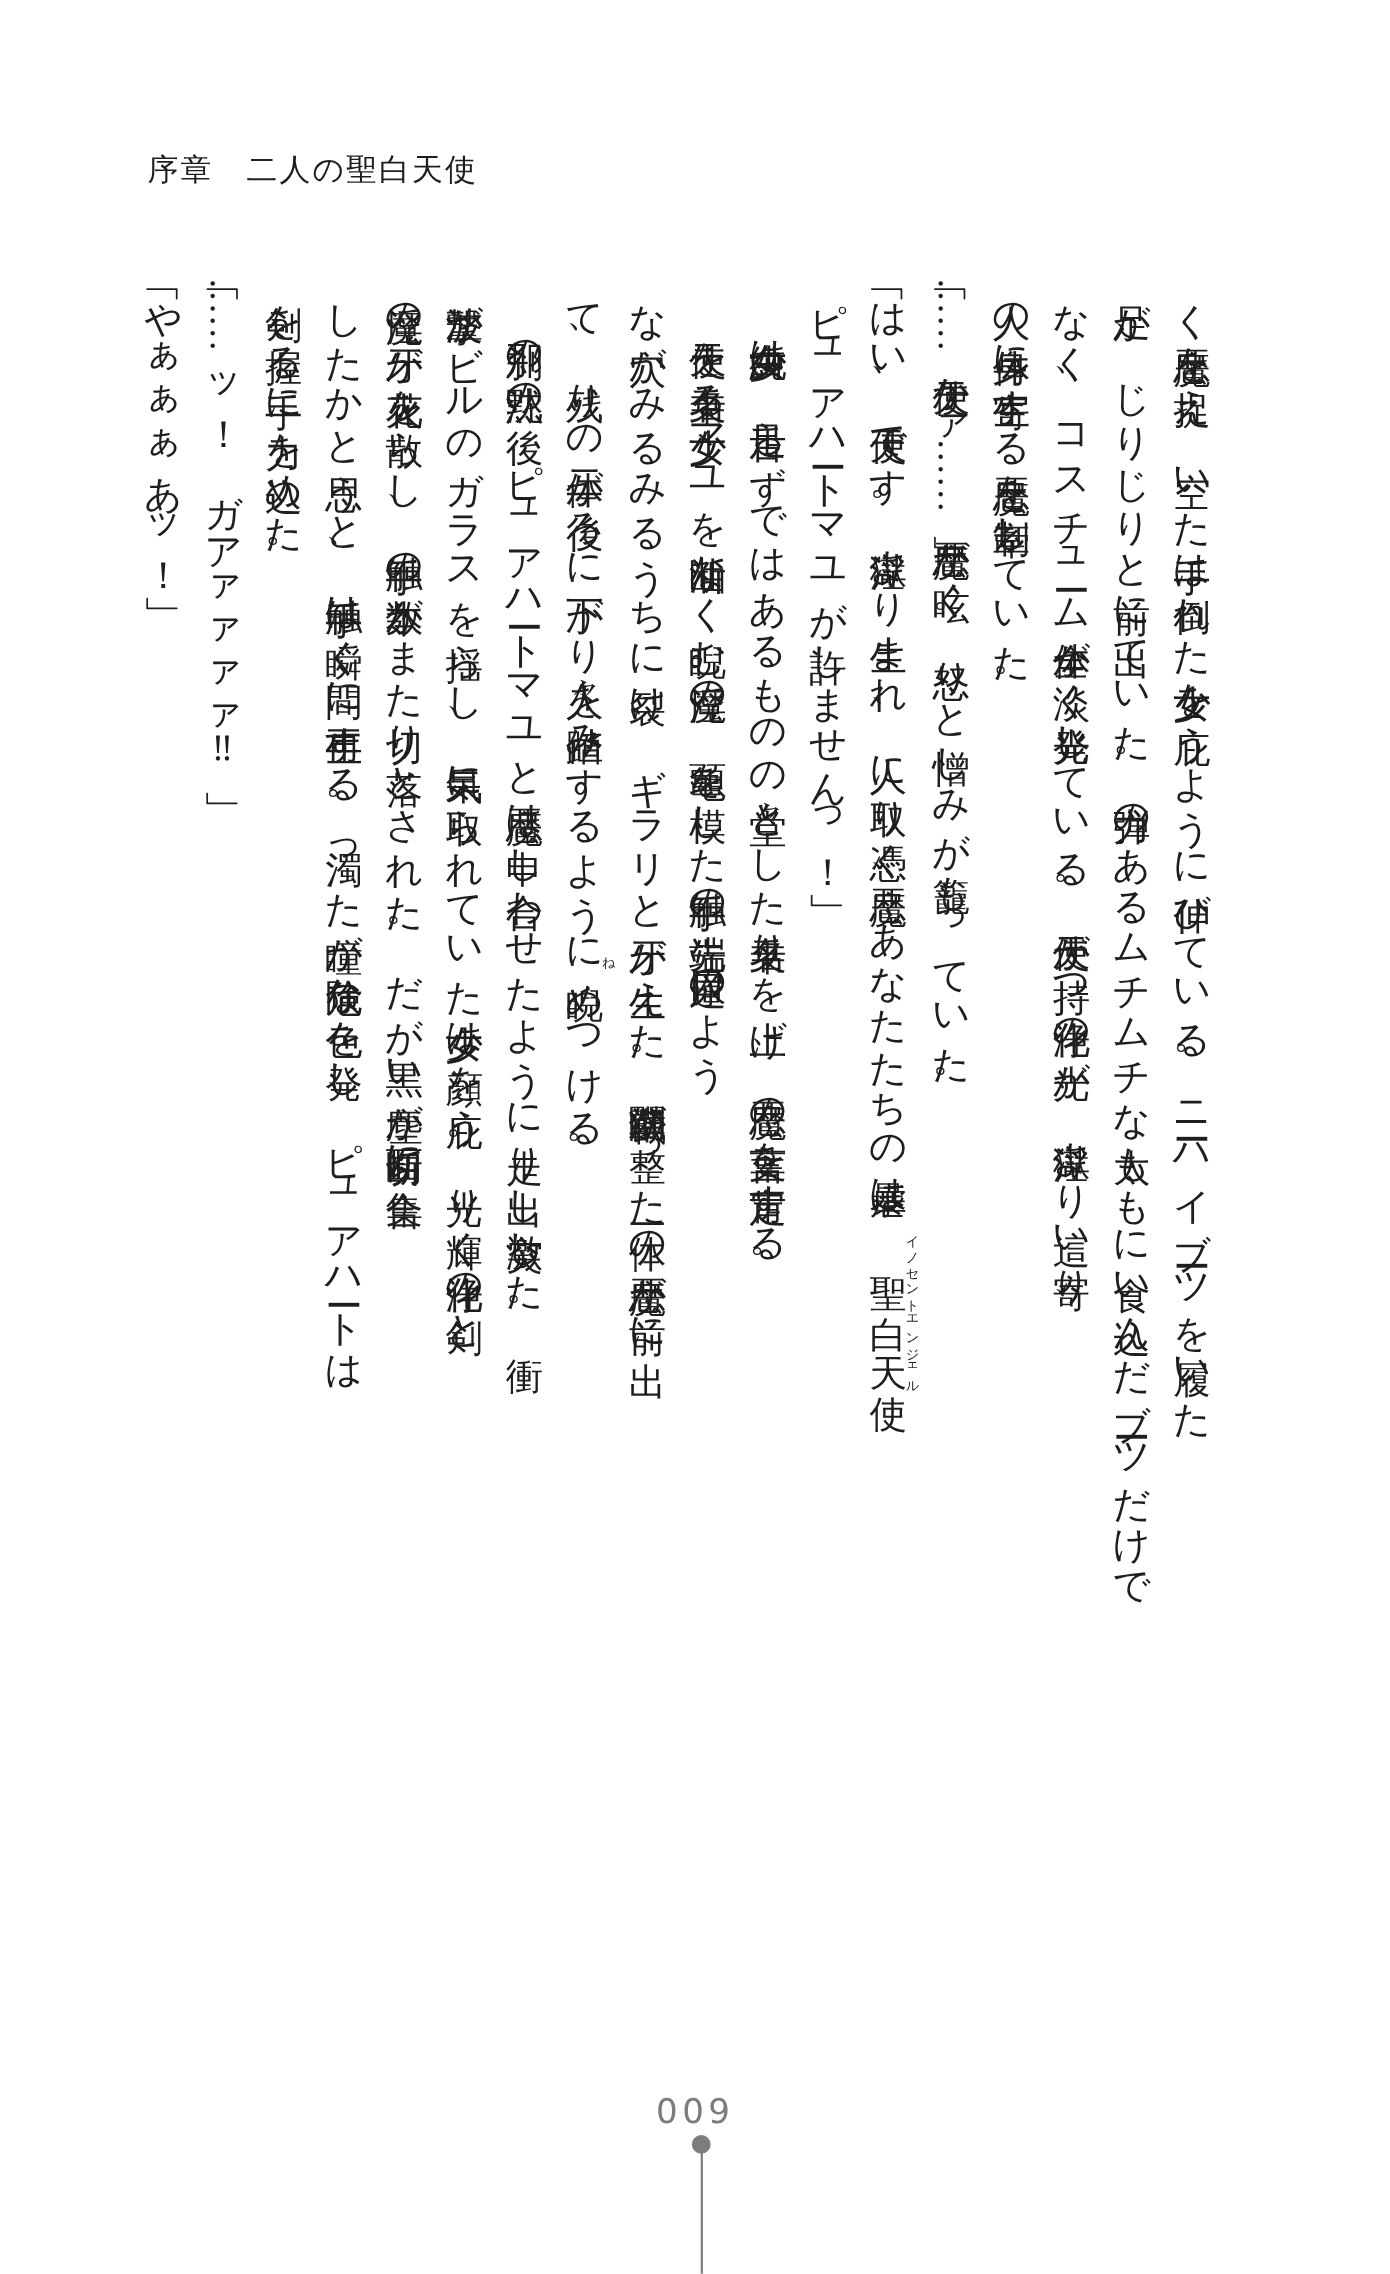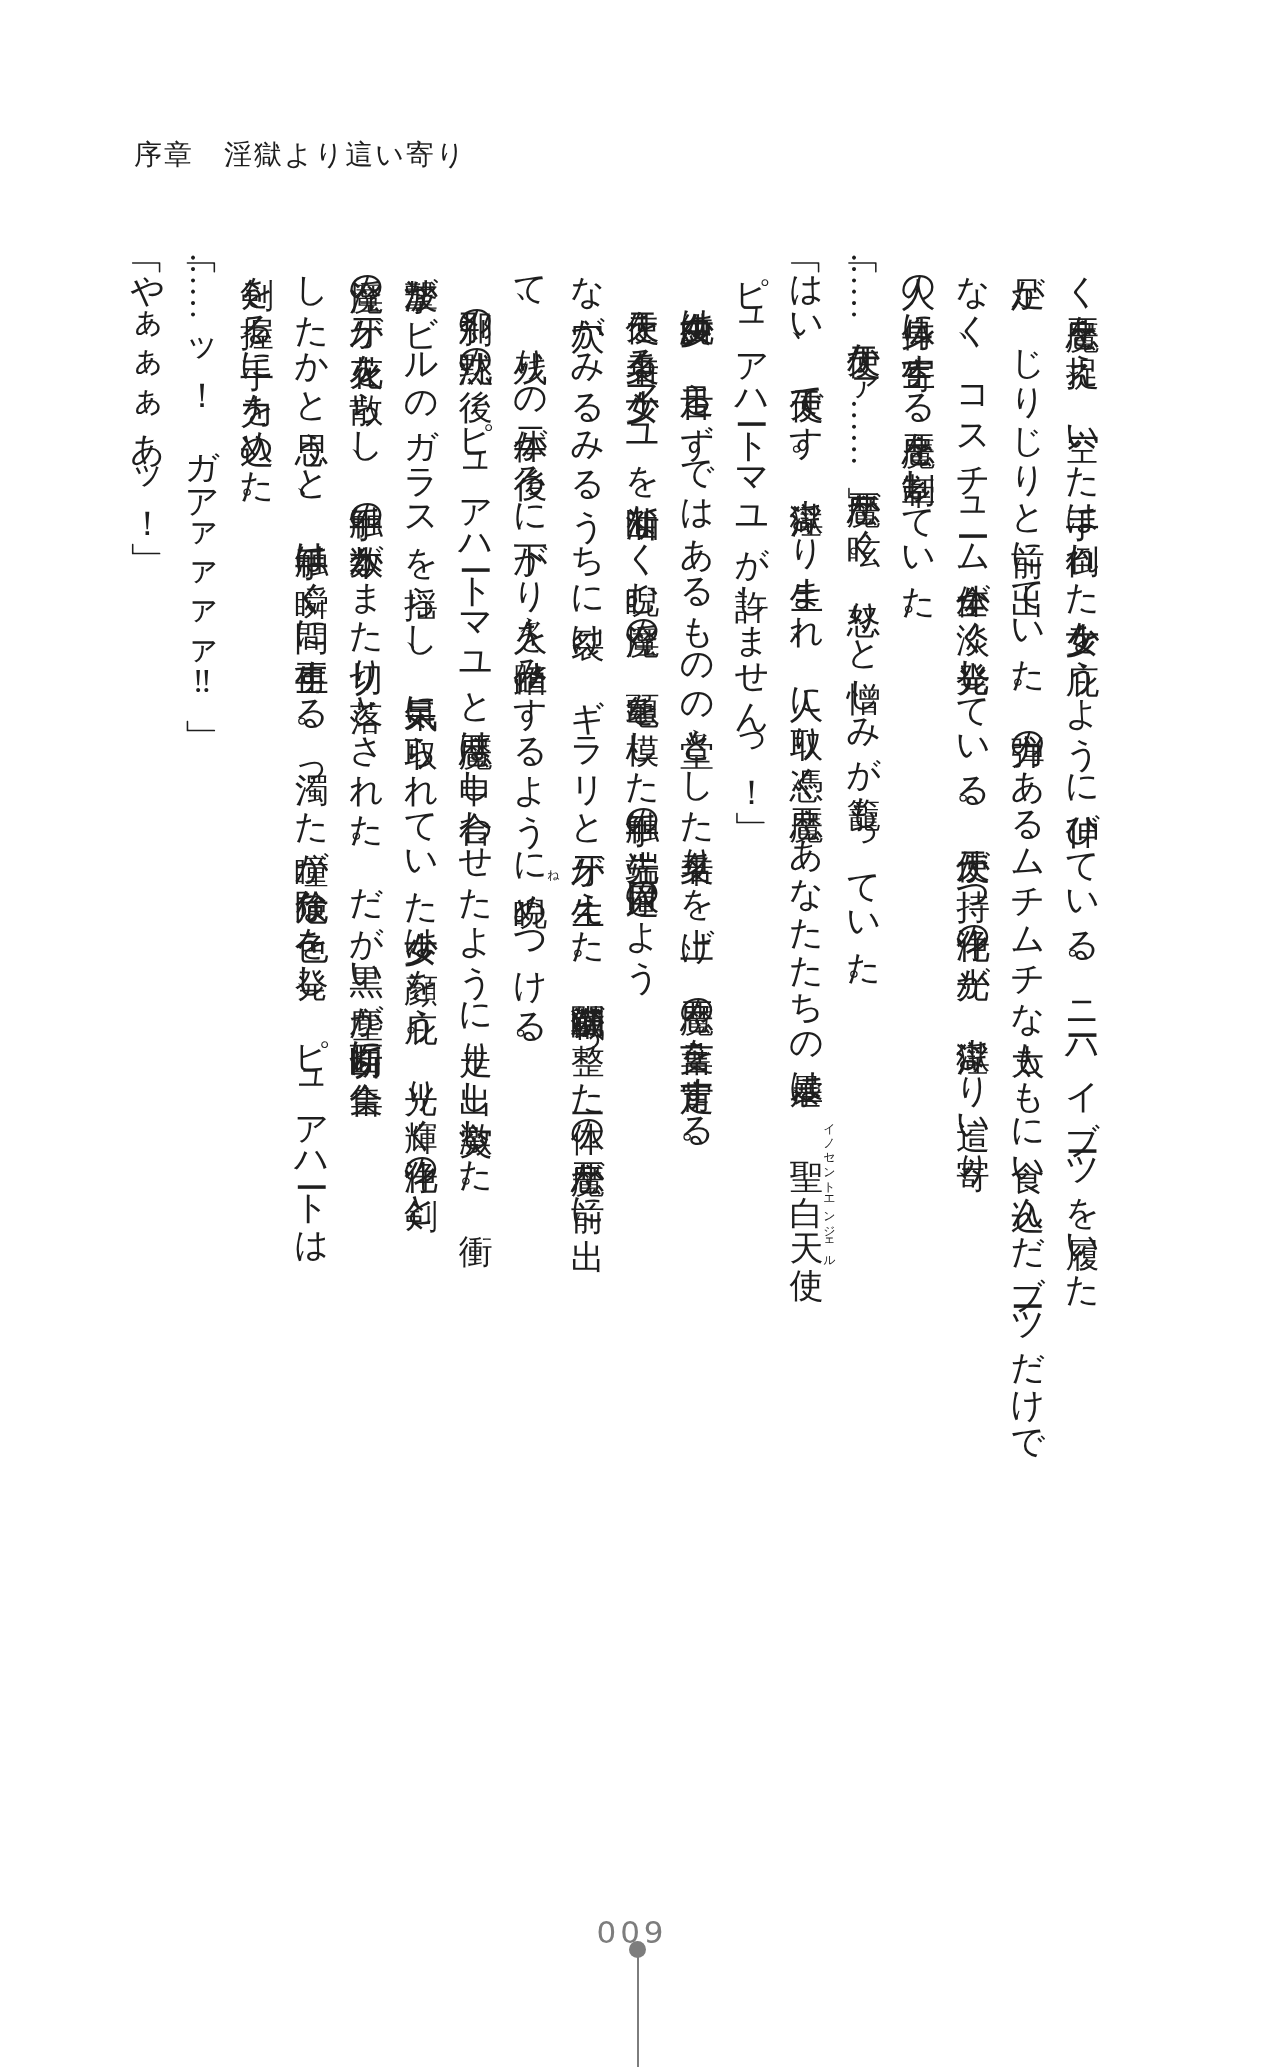--- a/index.html
+++ b/index.html
@@ -47,42 +47,41 @@
   .page-number {
     position: absolute;
     left: 0;
     top: 1902px;
     width: 100%;
     text-align: center;
     font-family: "DejaVu Sans", "Liberation Sans", sans-serif;
     font-size: 31px;
     letter-spacing: 4px;
     font-weight: 400;
-    margin-top: 12px;
   }
   .footer-dot {
     position: absolute;
     left: 629px;
     top: 1941px;
     width: 17px;
     height: 17px;
     border-radius: 50%;
   }
   .footer-vline {
     position: absolute;
     left: 637px;
     top: 1955px;
     width: 2px;
     height: 112px;
   }
 </style>
 </head>
 <body style="color: rgb(30, 30, 30);">
 
-<div class="chapter-header">序章　淫獄より這い寄り</div>
+<div class="chapter-header">序章　二人の聖白天使</div>
 
 <div class="text-block" id="text-block">
     <div class="tline">く悪魔を捉え、空いた手は倒れた少女を庇うように伸びている。ニーハイブーツを履いた</div>
     <div class="tline">足が、じりじりと前に出ていた。弾力のあるムチムチな太ももに食い込んだブーツだけで</div>
     <div class="tline">なく、コスチューム全体が淡く発光している。天使が持つ浄化の光が、淫獄より這い寄り、</div>
     <div class="tline">人の身体に寄生する悪魔を牽制していた。</div>
     <div class="tline">「……天使かァ……」悪魔が呟く。怒りと憎しみが籠もっていた。</div>
     <div class="tline">「はい、天使です。淫獄より生まれ、人に取り憑く悪魔、あなたたちの暴虐は、<ruby>聖白天使<rt>イノセントエンジェル</rt></ruby></div>
     <div class="tline">ピュアハートマユが許しませんっ！」</div>
     <div class="tline">　純白少女は、舌足らずではあるものの堂々とした名乗りを上げ、悪魔の言葉を肯定する。</div>

